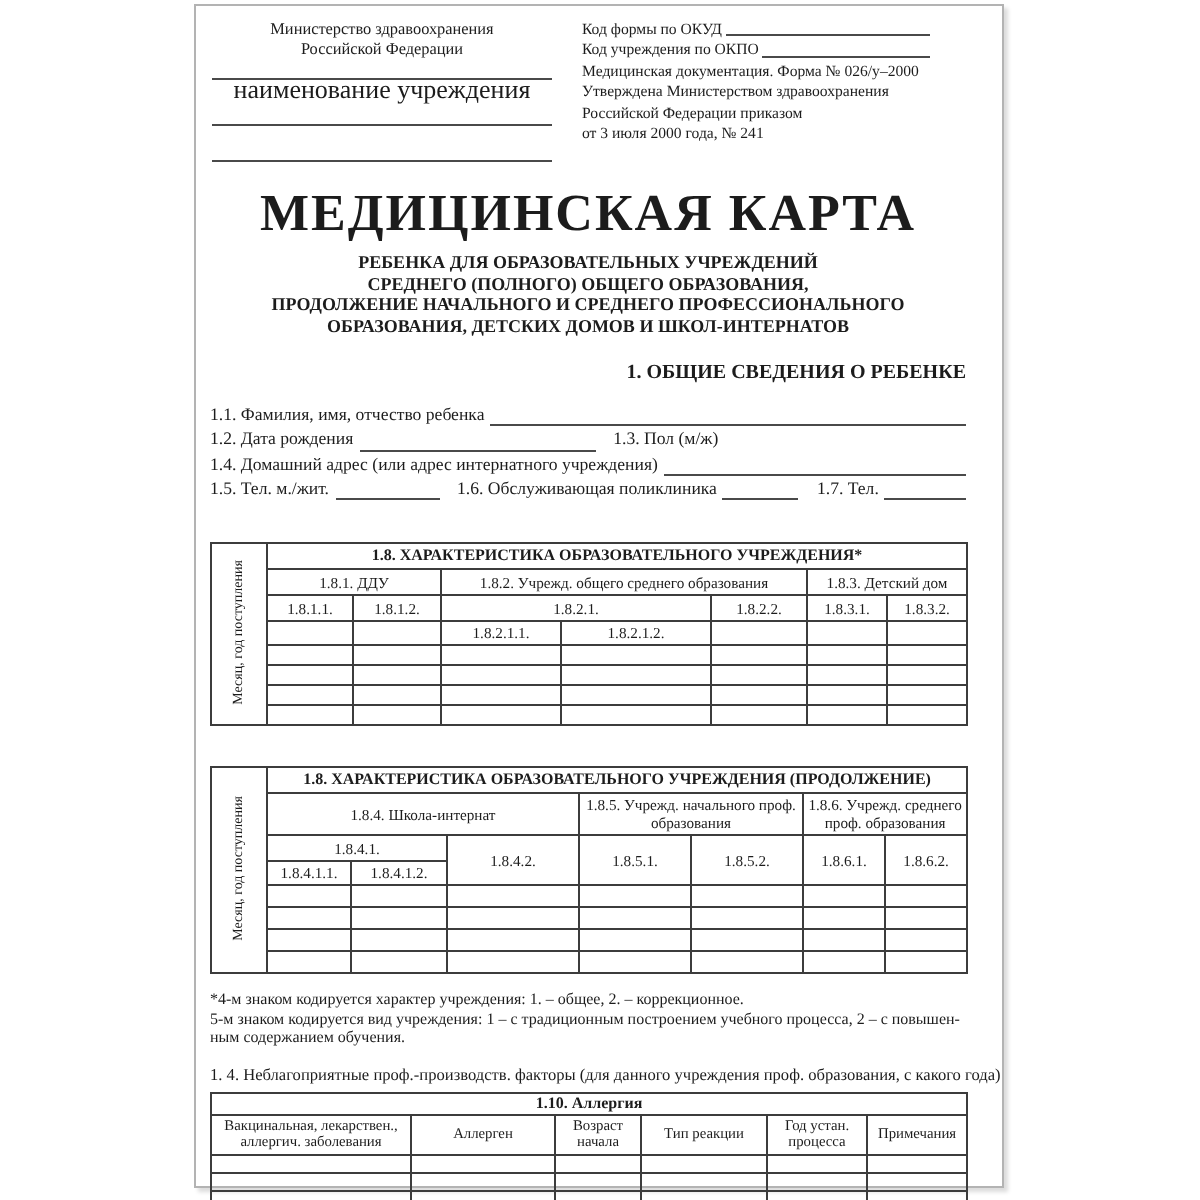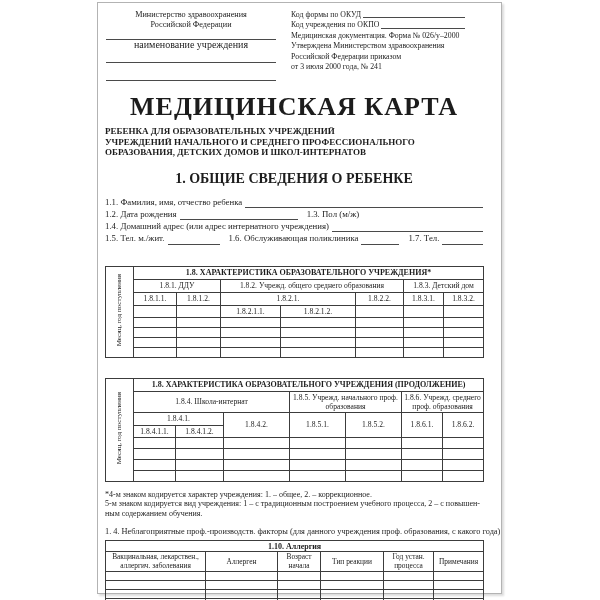--- a/index.html
+++ b/index.html
@@ -14,31 +14,31 @@
     position:absolute; left:97px; top:2px; width:405px; height:592px;
     background:#fff; border:1px solid #b3b3b3; box-sizing:border-box;
     box-shadow:2px 2px 2px #dcdcdc;
   }
   .content { position:absolute; left:7px; top:4px; width:378px; }
 
   
   .hdr { display:flex; }
   .hdr-left { width:172px; text-align:center; font-size:8.2px; line-height:10px; padding-top:3px; }
   .hdr-left .fill { border-bottom:1px solid #4a4a4a; height:9px; margin:0 1px; }
-  .hdr-left .cap { font-size:10px; line-height:9px; }
+  .hdr-left .cap { font-size:13px; line-height:9px; }
   .hdr-left .f2 { height:13px; }
   .hdr-left .f3 { height:17px; }
   .hdr-right { flex:1; padding-left:14px; font-size:7.8px; line-height:10.4px; padding-top:3px; }
   .hdr-right .row { display:flex; }
   .hdr-right .rfill { flex:1; border-bottom:1px solid #4a4a4a; margin:0 18px 2px 2px; }
 
   
   .title { text-align:center; font-weight:bold; font-size:26px; letter-spacing:1px; margin-top:11px; white-space:nowrap; }
-  .subtitle { font-weight:bold; font-size:9px; line-height:10.5px; margin-top:4px; }
-  .sec { text-align:center; font-weight:bold; font-size:14px; margin-top:13px; }
+  .subtitle { text-align:center; font-weight:bold; font-size:9px; line-height:10.5px; margin-top:4px; }
+  .sec { text-align:right; font-weight:bold; font-size:10px; margin-top:13px; }
 
   
   .fields { margin-top:10px; font-size:8.8px; }
   .frow { display:flex; height:12.3px; white-space:nowrap; }
   .frow span.lbl { padding-right:3px; }
   .fl { border-bottom:1px solid #4a4a4a; margin-bottom:1px; }
   .grow { flex:1; }
   .gap { margin-left:9px; }
 
   
@@ -99,21 +99,22 @@
         <div>Медицинская документация. Форма № 026/у–2000</div>
         <div>Утверждена Министерством здравоохранения</div>
         <div>Российской Федерации приказом</div>
         <div>от 3 июля 2000 года, № 241</div>
       </div>
     </div>
 
     <div class="title">МЕДИЦИНСКАЯ КАРТА</div>
     <div class="subtitle">
       <div>РЕБЕНКА ДЛЯ ОБРАЗОВАТЕЛЬНЫХ УЧРЕЖДЕНИЙ</div>
-      <div>УЧРЕЖДЕНИЙ НАЧАЛЬНОГО И СРЕДНЕГО ПРОФЕССИОНАЛЬНОГО</div>
+      <div>СРЕДНЕГО (ПОЛНОГО) ОБЩЕГО ОБРАЗОВАНИЯ,</div>
+      <div>ПРОДОЛЖЕНИЕ НАЧАЛЬНОГО И СРЕДНЕГО ПРОФЕССИОНАЛЬНОГО</div>
       <div>ОБРАЗОВАНИЯ, ДЕТСКИХ ДОМОВ И ШКОЛ-ИНТЕРНАТОВ</div>
     </div>
 
     <div class="sec">1. ОБЩИЕ СВЕДЕНИЯ О РЕБЕНКЕ</div>
 
     <div class="fields">
       <div class="frow">
         <span class="lbl">1.1. Фамилия, имя, отчество ребенка</span>
         <span class="fl grow"></span>
       </div>

